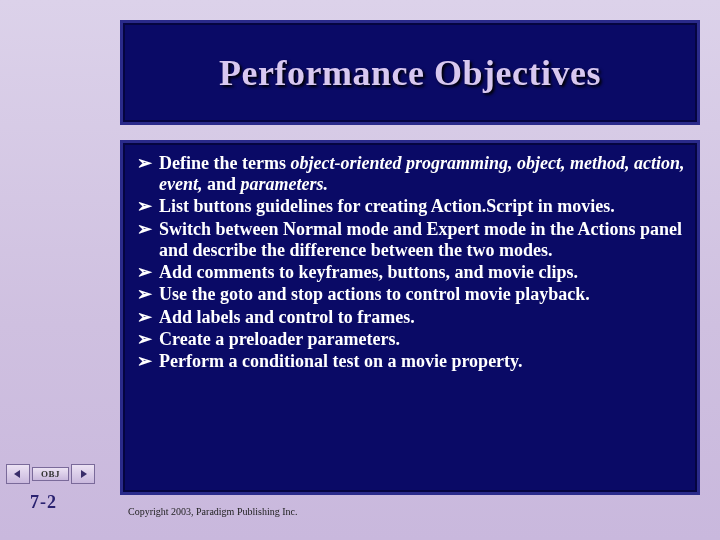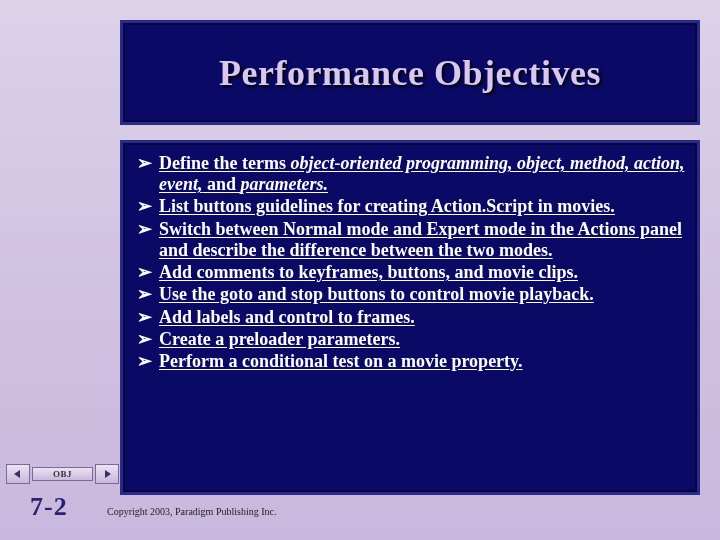--- a/index.html
+++ b/index.html
@@ -48,59 +48,58 @@
   }
   .bullet {
     flex: 0 0 auto;
     width: 28px;
     text-align: left;
     padding-left: 6px;
     font-family: Arial, sans-serif;
   }
   .obj-text {
     flex: 1;
-    text-decoration: underline;
     text-underline-offset: 2px;
   }
   .obj-text .terms { font-style: italic; }
   .nav-controls {
     position: absolute;
     left: 6px; top: 464px;
     display: flex; align-items: center; gap: 2px;
   }
   .nav-btn {
     width: 24px; height: 20px;
     background: linear-gradient(#ece2f4, #c9b8dd);
     border: 1px solid #7a6a9a;
     display: flex; align-items: center; justify-content: center;
     cursor: pointer;
   }
   .nav-btn svg { display:block; }
   .obj-label {
-    padding: 1px 20px;
+    padding: 1px 8px;
     font-family: 'Times New Roman', serif;
     font-size: 9px;
     font-weight: bold;
     color: #333;
     border: 1px solid #7a6a9a;
     background: linear-gradient(#ece2f4, #c9b8dd);
     letter-spacing: 0.5px;
   }
   .page-num {
     position: absolute;
     left: 30px; top: 492px;
     font-family: 'Bookman Old Style', Georgia, 'Times New Roman', serif;
-    font-size: 26px;
+    font-size: 18px;
     font-weight: bold;
     color: #2a2270;
     letter-spacing: 1px;
   }
   .copyright {
     position: absolute;
-    left: 107px; top: 506px;
+    left: 128px; top: 506px;
     font-family: 'Times New Roman', serif;
     font-size: 10px;
     color: #222;
   }
 </style>
 </head>
 <body>
 
 <div class="slide">
 
@@ -121,21 +120,21 @@
         <li class="obj-item">
           <span class="bullet">➢</span>
           <span class="obj-text">Switch between Normal mode and Expert mode in the Actions panel and describe the difference between the two modes.</span>
         </li>
         <li class="obj-item">
           <span class="bullet">➢</span>
           <span class="obj-text">Add comments to keyframes, buttons, and movie clips.</span>
         </li>
         <li class="obj-item">
           <span class="bullet">➢</span>
-          <span class="obj-text">Use the goto and stop buttons to control movie playback.</span>
+          <span class="obj-text">Use the goto and stop actions to control movie playback.</span>
         </li>
         <li class="obj-item">
           <span class="bullet">➢</span>
           <span class="obj-text">Add labels and control to frames.</span>
         </li>
         <li class="obj-item">
           <span class="bullet">➢</span>
           <span class="obj-text">Create a preloader parameters.</span>
         </li>
         <li class="obj-item">

